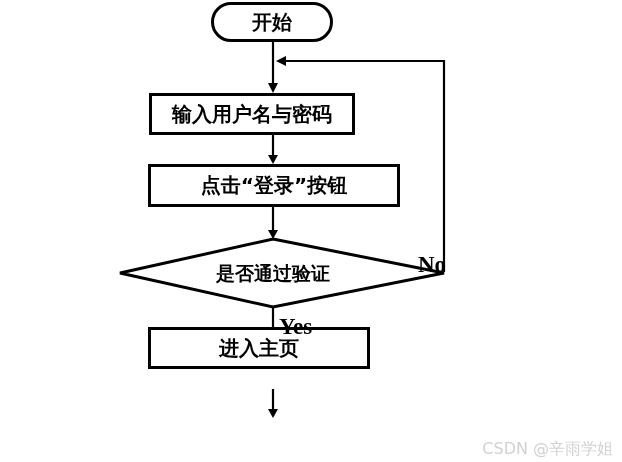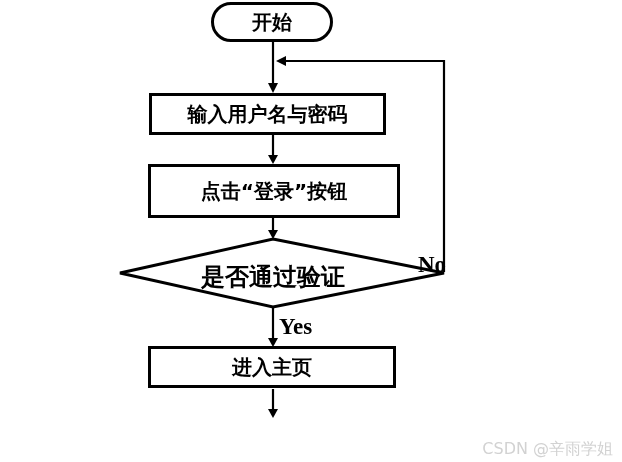--- a/index.html
+++ b/index.html
@@ -44,30 +44,30 @@
     display: flex;
     align-items: center;
     justify-content: center;
     font-size: 20px;
     font-weight: bold;
     color: var(--stroke);
     white-space: nowrap;
   }
   .stadium { border-radius: 21px; }
   .node-start { left: 211px; top: 2px;   width: 122px; height: 40px; }
-  .node-input { left: 149px; top: 93px;  width: 237px; height: 42px; }
-  .node-click { left: 148px; top: 164px; width: 252px; height: 54px; }
-  .node-home  { left: 148px; top: 346px; width: 248px; height: 42px; }
+  .node-input { left: 149px; top: 93px;  width: 206px; height: 42px; }
+  .node-click { left: 148px; top: 164px; width: 252px; height: 43px; }
+  .node-home  { left: 148px; top: 327px; width: 222px; height: 42px; }
   .node-end   { left: 212px; top: 418px; width: 123px; height: 40px; }
   .decision-label {
     position: absolute;
     left: 148px; top: 261px;
     width: 250px;
     text-align: center;
-    font-size: 24px;
+    font-size: 19px;
     font-weight: bold;
     color: var(--stroke);
     white-space: nowrap;
   }
   .edge-label {
     position: absolute;
     font-family: "Liberation Serif", serif;
     font-size: 23px;
     font-weight: bold;
     color: var(--stroke);

